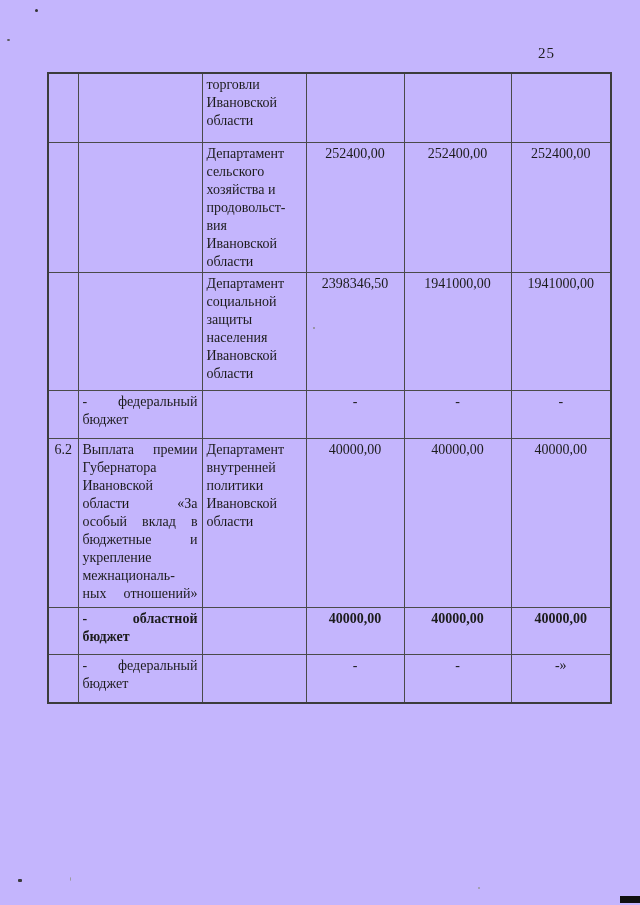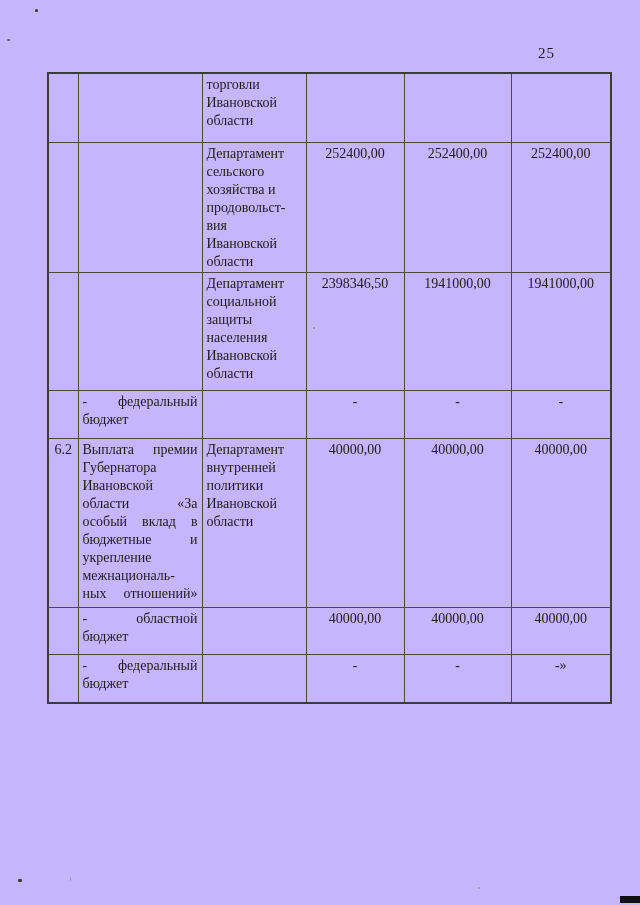--- a/index.html
+++ b/index.html
@@ -47,21 +47,21 @@
     text-align: left;
     text-align-last: left;
   }
   td.c-val { text-align: center; }
   tr.r1 { height: 69px; }
   tr.r2 { height: 130px; }
   tr.r3 { height: 118px; }
   tr.r4 { height: 48px; }
   tr.r5 { height: 169px; }
   tr.r6 { height: 47px; }
-  tr.r7 { height: 47px; }
+  tr.r7 { height: 47px; font-weight: bold; }
   tr.r8 { height: 49px; }
   .speck {
     position: absolute;
     background: #4d4d4d;
     border-radius: 50%;
   }
   .sp1 { left: 35px; top: 9px;  width: 3px; height: 3px; background:#333; }
   .sp2 { left: 7px;  top: 39px; width: 3px; height: 2px; background:#555; }
   .sp3 { left: 18px; top: 879px; width: 4px; height: 3px; background:#3a3a3a; border-radius: 1px; }
   .sp4 { left: 70px; top: 877px; width: 1px; height: 4px; background:#9a9a9a; }

